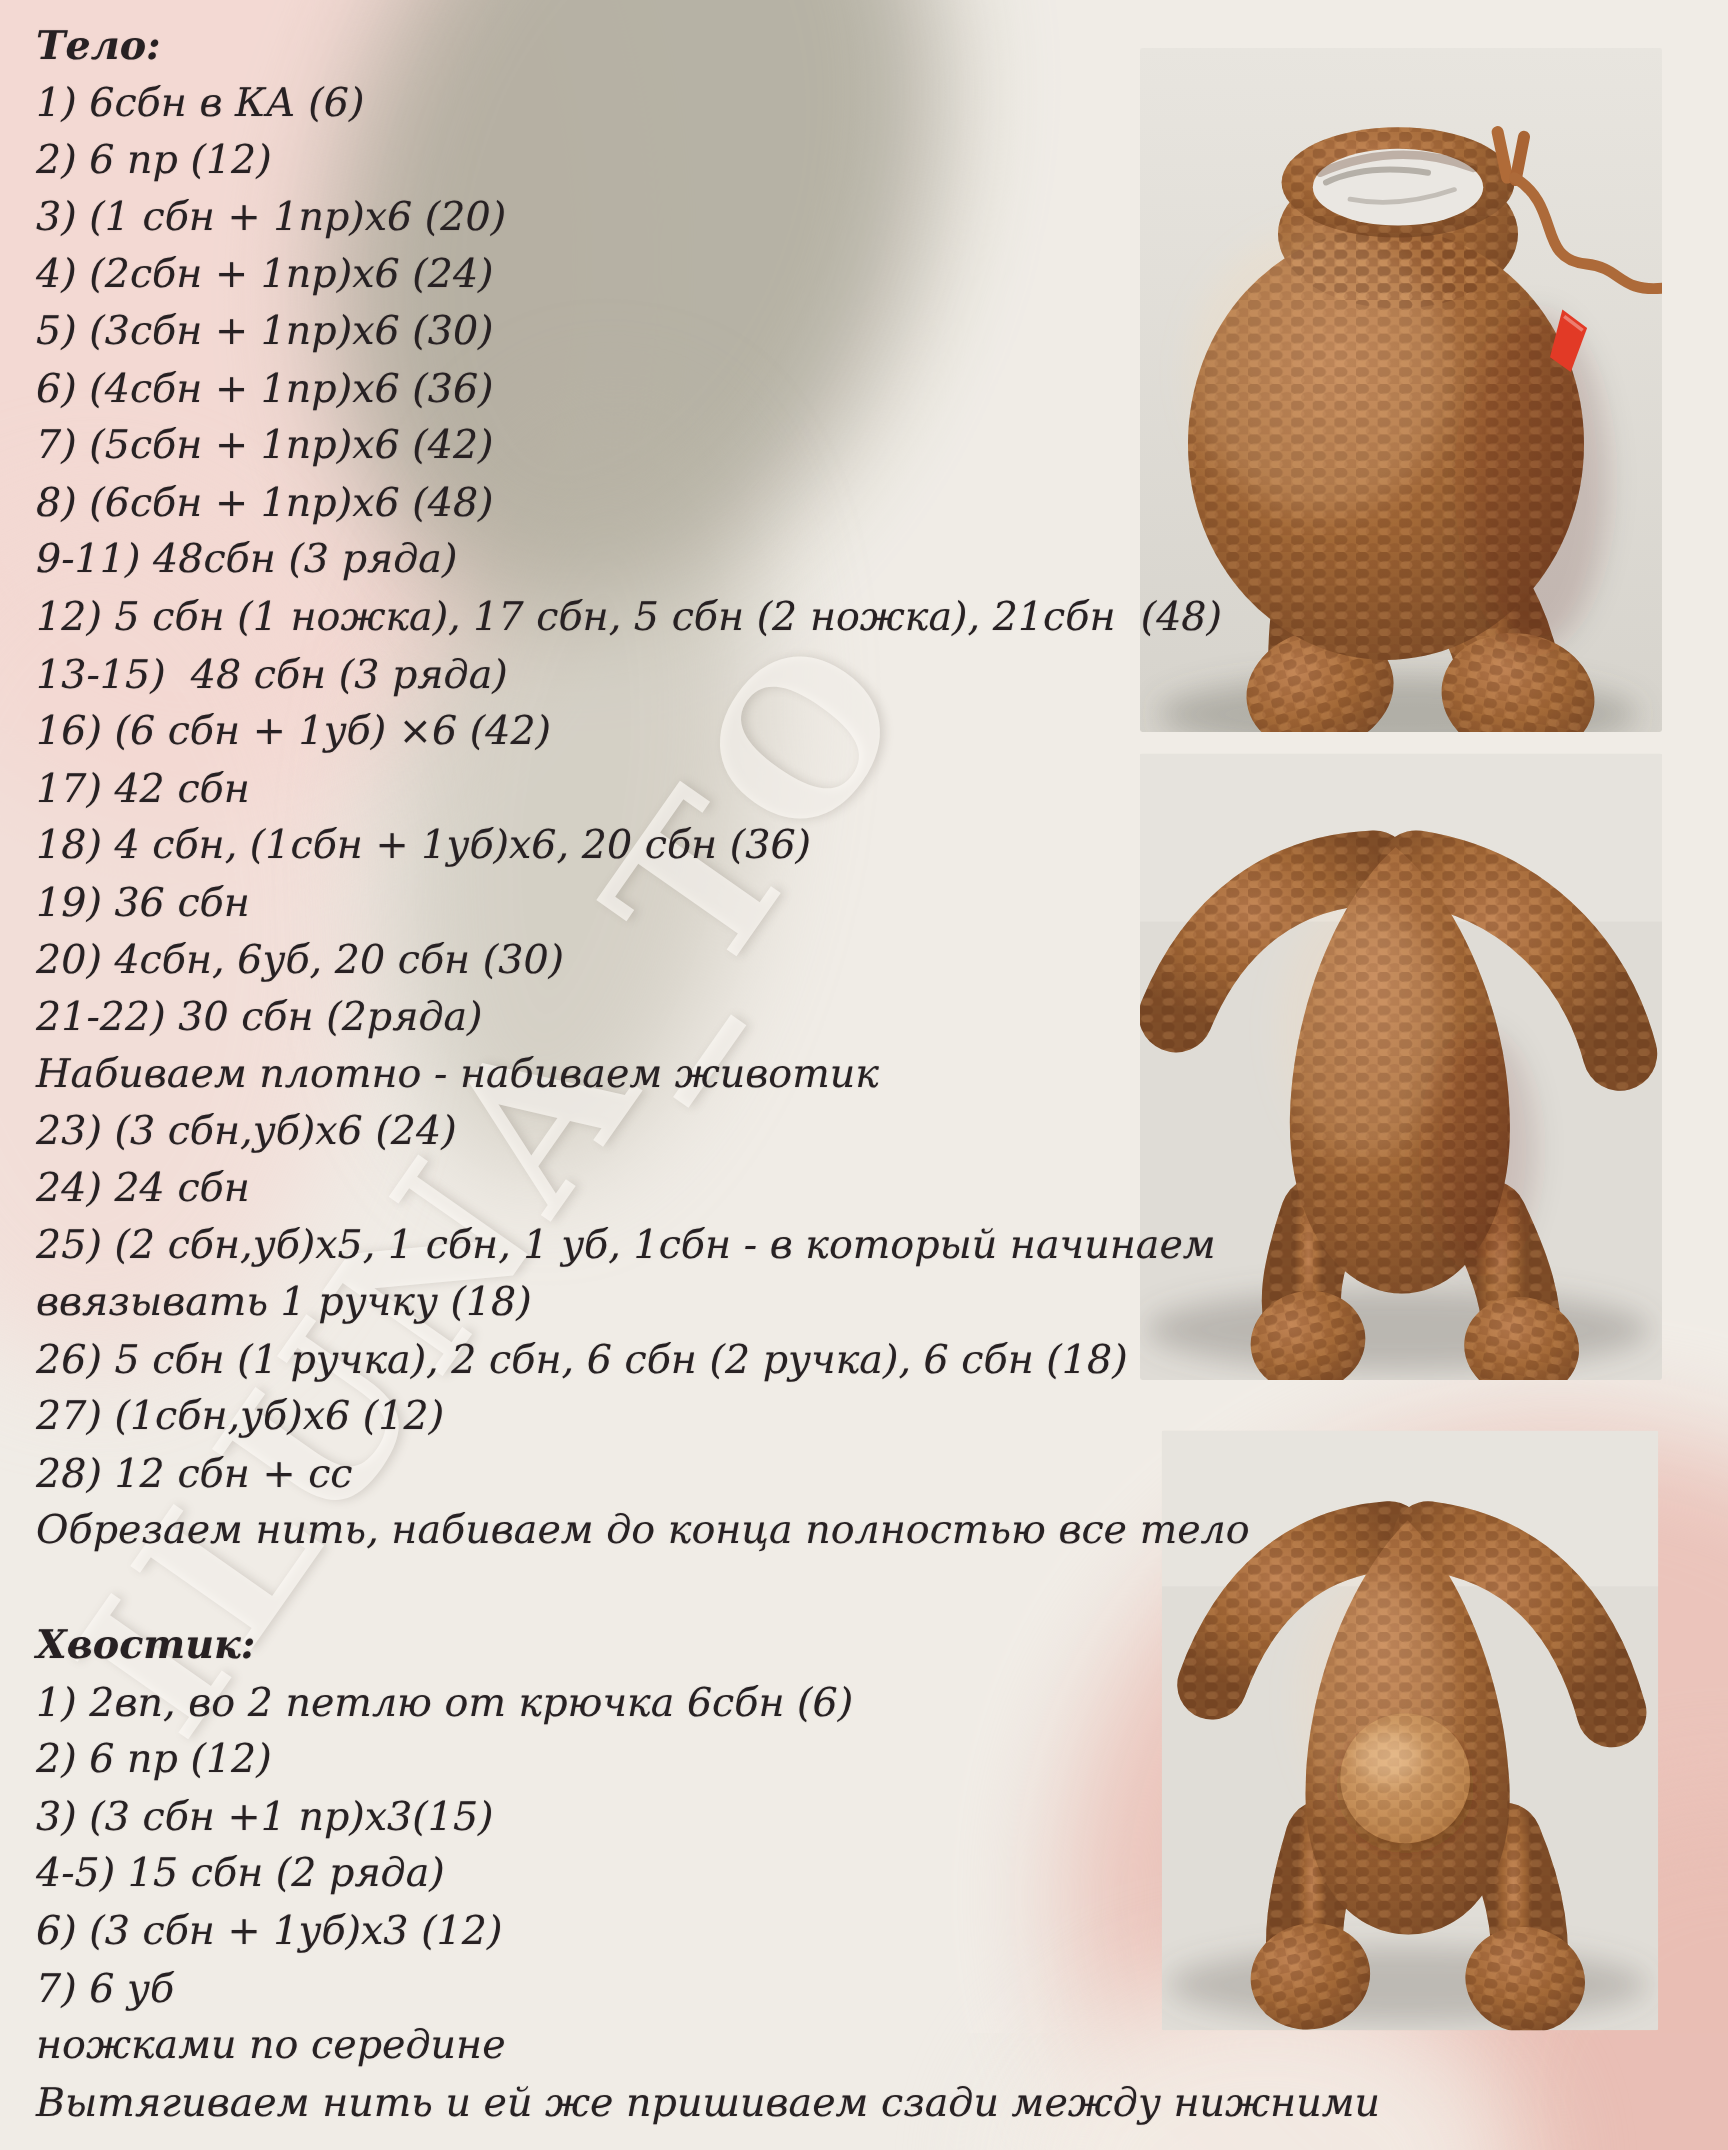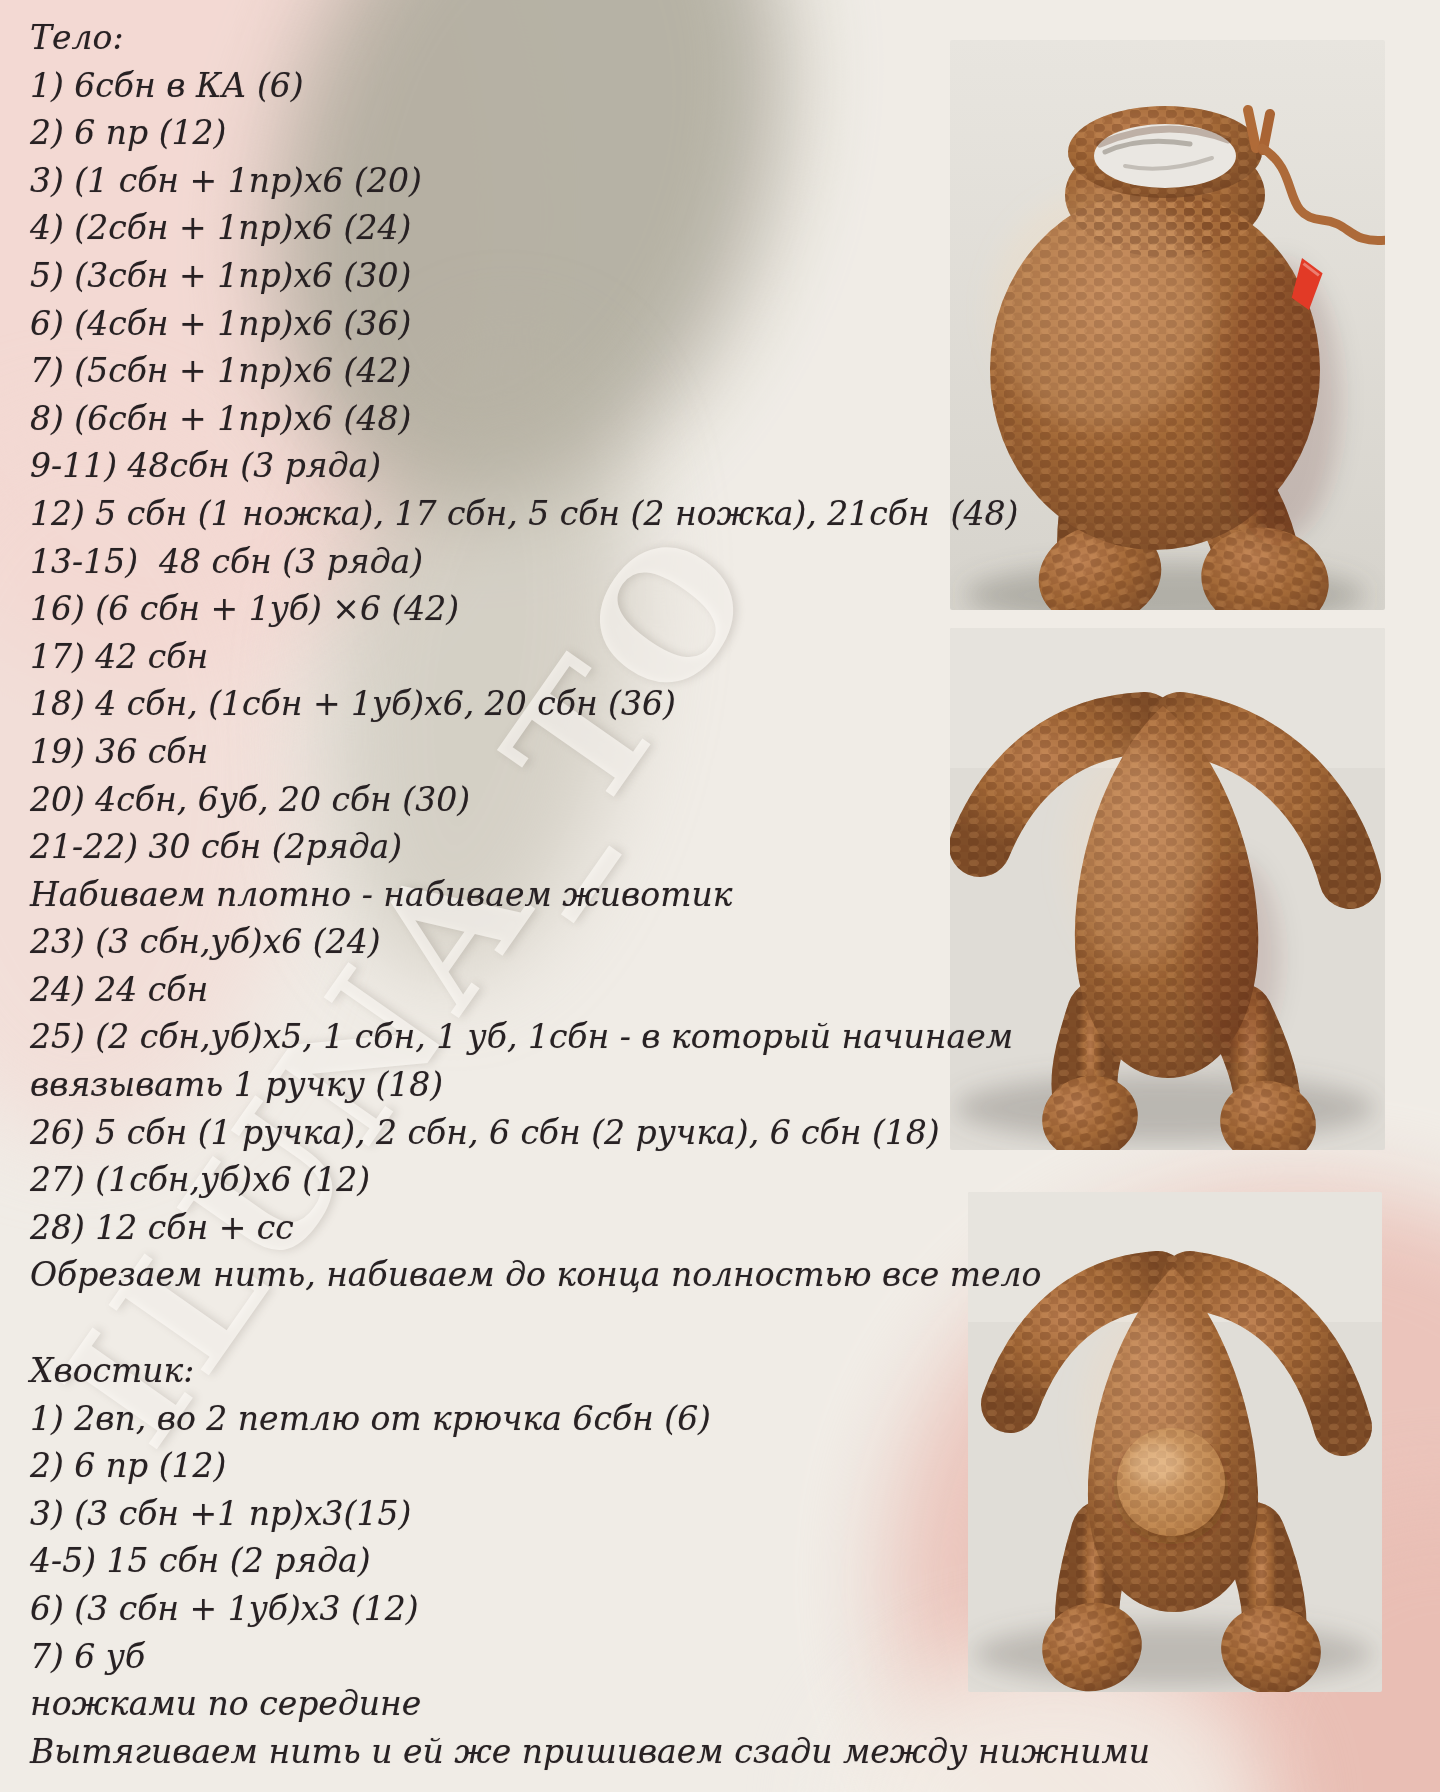--- a/index.html
+++ b/index.html
@@ -16,21 +16,21 @@
   .blob-cream-b{left:840px;top:1650px;width:430px;height:320px;background:#f3ede6;opacity:.9;}
   
   .watermark{position:absolute;left:104px;top:1322px;z-index:2;height:200px;line-height:200px;
              font-size:168px;letter-spacing:12px;font-weight:bold;color:rgba(253,250,246,.68);
              transform:rotate(-55deg);transform-origin:left center;white-space:nowrap;
              text-shadow:2px 3px 8px rgba(120,110,100,.22);}
   
   .text-col{position:absolute;left:30px;top:14px;z-index:4;color:#272123;}
   .line,.sec-title{white-space:pre;font-style:italic;font-size:33px;line-height:47.6px;
                    text-shadow:0 0 1px rgba(45,35,35,.35);}
-  .sec-title{font-weight:normal;margin:0;}
+  .sec-title{font-weight:bold;margin:0;}
   .tail-gap{height:48px;}
   
   .photo{position:absolute;z-index:3;overflow:hidden;border-radius:2px;}
   .photo svg{display:block;}
   .photo1{left:950px;top:40px;width:435px;height:570px;}
   .photo2{left:950px;top:628px;width:435px;height:522px;}
   .photo3{left:968px;top:1192px;width:414px;height:500px;}
 </style>
 </head>
 <body>

